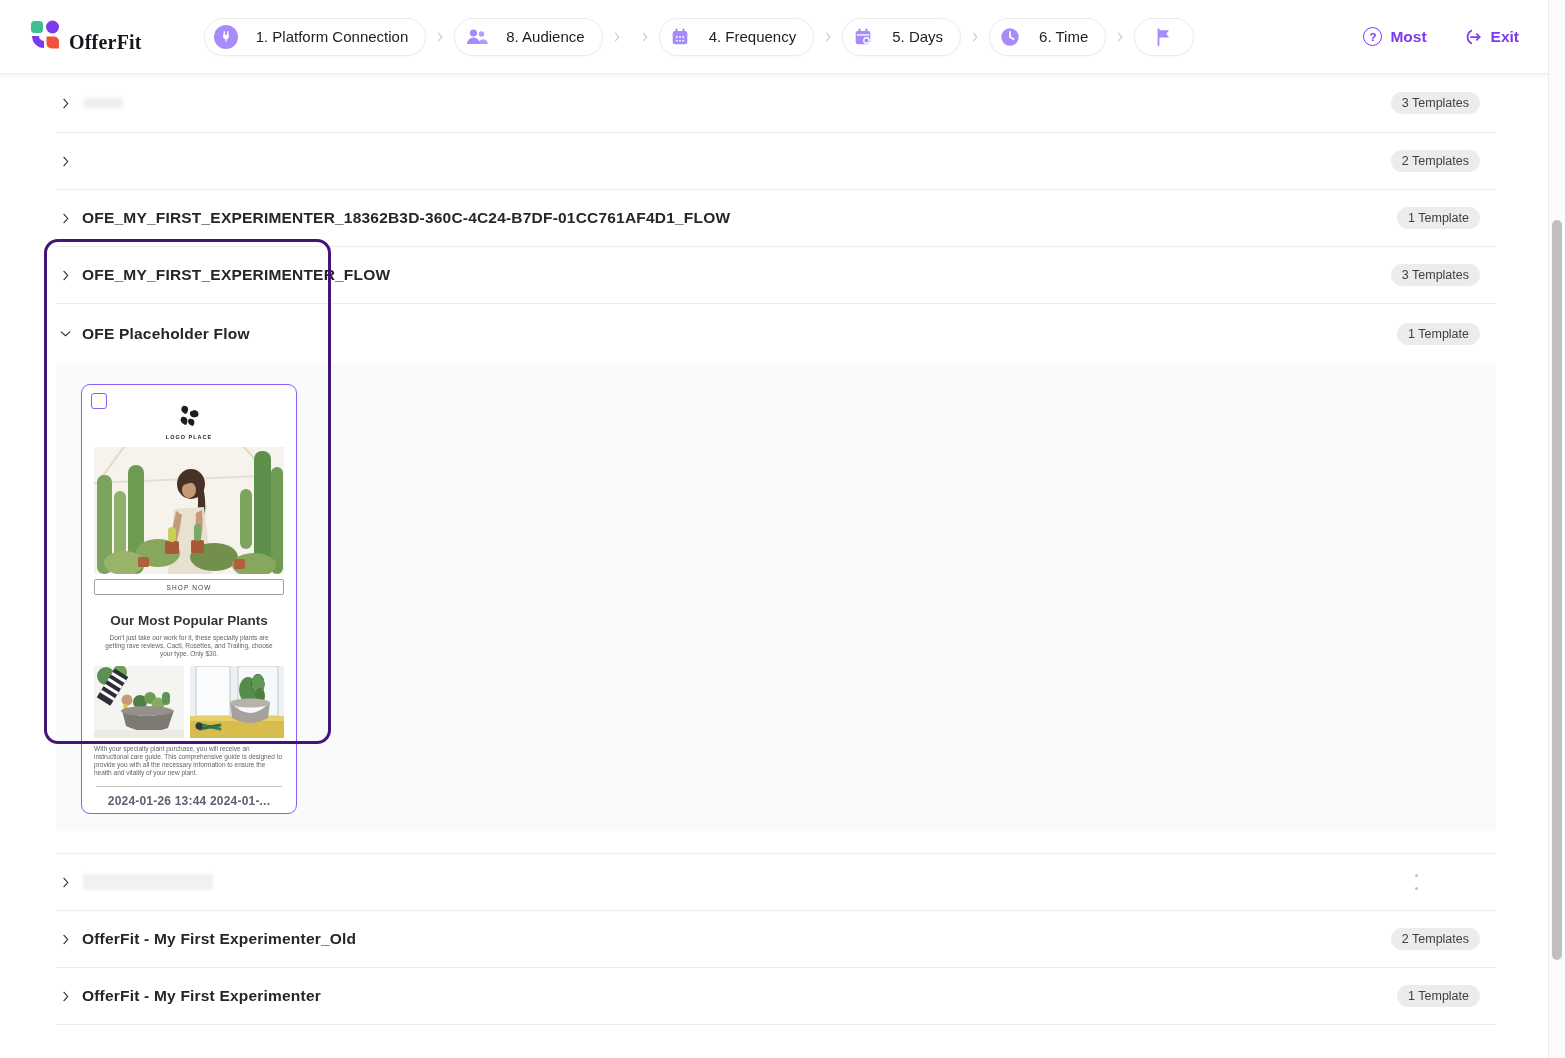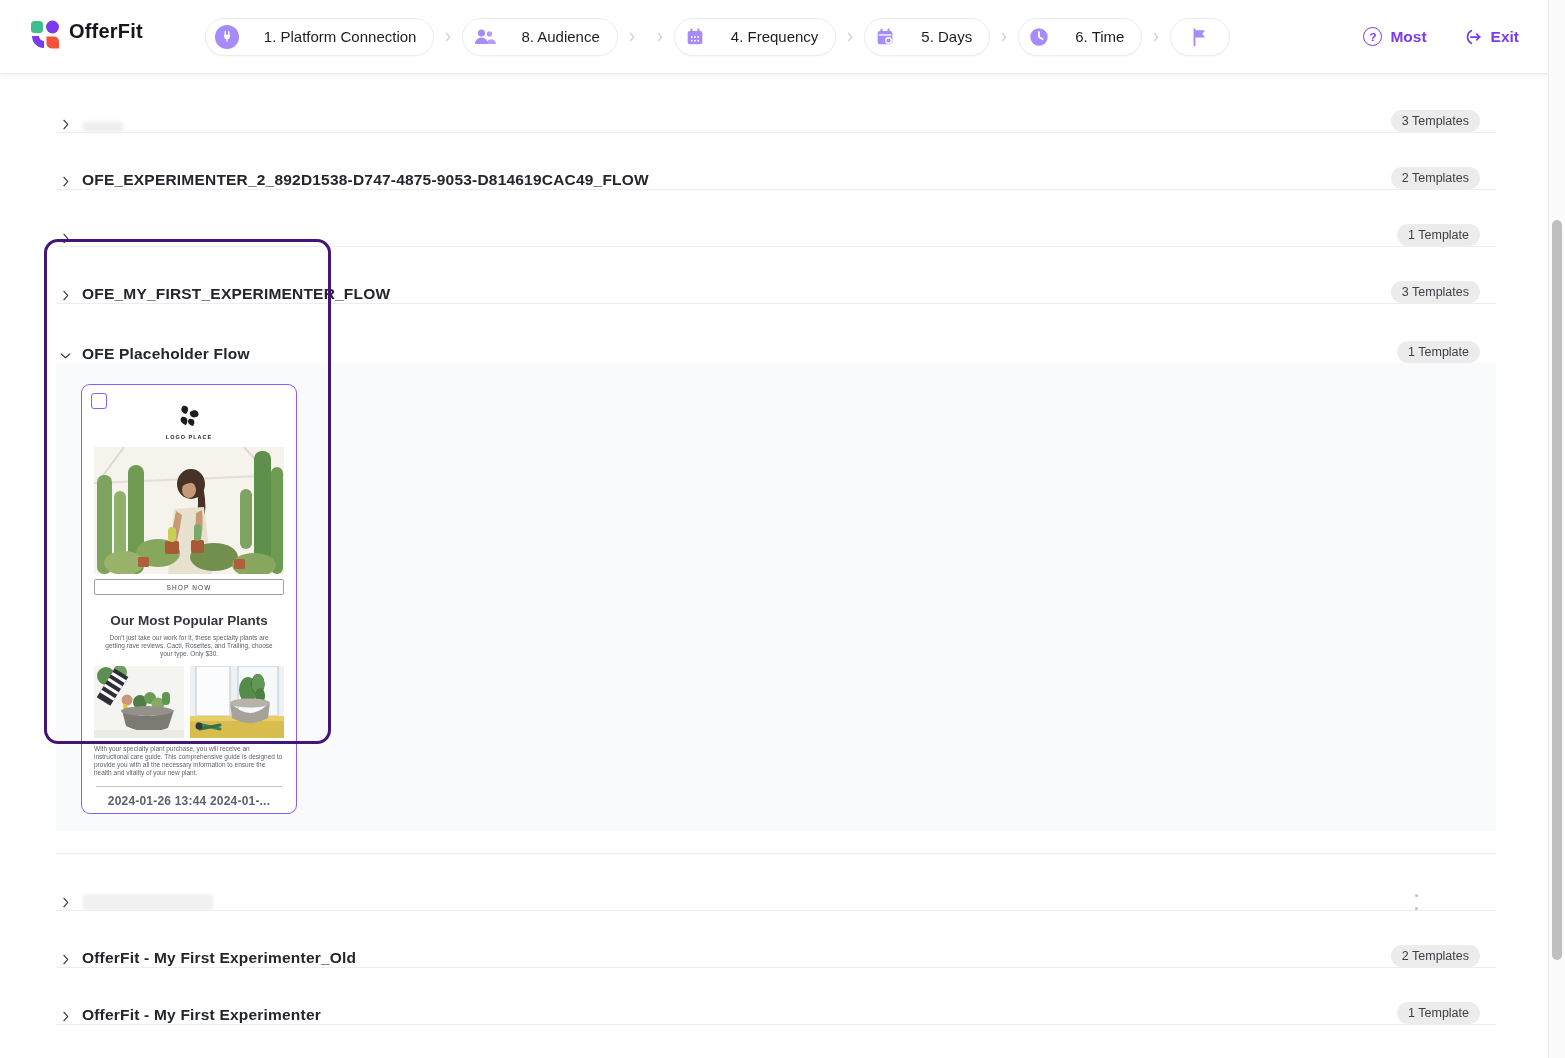--- a/index.html
+++ b/index.html
@@ -7,25 +7,25 @@
   .page {
     position:relative; width:1565px; height:1058px; overflow:hidden;
     background:#fff; font-family:"Liberation Sans", sans-serif; color:#23262b;
   }
   
   .header {
     position:absolute; top:0; left:0; width:1565px; height:74px; background:#fff;
     display:flex; align-items:center; padding:0 46px 0 30px; z-index:20;
     border-bottom:1px solid #ebebeb; box-shadow:0 2px 5px rgba(0,0,0,.05);
   }
-  .logo { display:flex; align-items:flex-start; gap:9px; }
+  .logo { display:flex; align-items:flex-end; gap:9px;font-family:Liberation Serif, serif; }
   .logo-text { font-size:20px; font-weight:700; color:#15171c; letter-spacing:.2px; }
   .stepper { display:flex; align-items:center; margin-left:62px; flex:0 0 auto; }
   .step-pill {
-    display:flex; align-items:center; gap:25px; height:38px; padding:0 17px 0 9px;
+    display:flex; align-items:center; gap:18px; height:38px; padding:0 17px 0 9px;
     border:1px solid #ececec; border-radius:20px; background:#fff; cursor:pointer;
     font-size:15px; font-weight:500; color:#1b1e24; box-shadow:0 1px 2px rgba(0,0,0,.03);
     white-space:nowrap;
   }
   .step-pill.active {
     background:#f6efff; border:1.6px solid #8637e9; color:#7c3aed; font-weight:700;
   }
   .step-sep { margin:0 7px; display:flex; align-items:center; }
   .icon-bubble {
     width:24px; height:24px; border-radius:50%; background:#a78bfa;
@@ -42,21 +42,21 @@
     font-weight:700; cursor:pointer;
   }
   .help-circle {
     width:19px; height:19px; border:1.8px solid #7c3aed; border-radius:50%;
     display:flex; align-items:center; justify-content:center;
     font-size:11.5px; font-weight:700; color:#7c3aed;
   }
   
   .main { position:absolute; top:74px; left:0; width:1548px; }
   .flow-row {
-    display:flex; align-items:flex-end; height:57px; margin:0 52px 0 56px;
+    display:flex; align-items:center; height:57px; margin:0 52px 0 56px;
     border-bottom:1px solid #ededed; padding:0 16px 0 2px; cursor:pointer; background:#fff;
   }
   .flow-row:first-child { height:59px; }
   .chev { display:flex; align-items:center; flex:0 0 auto; }
   .flow-name {
     margin-left:9px; font-size:15.5px; font-weight:700; color:#23262b; letter-spacing:.2px;
     white-space:nowrap; overflow:hidden; text-overflow:ellipsis;
   }
   .tpl-badge {
     margin-left:auto; background:#ececec; color:#3d4046; border-radius:13px;
@@ -269,30 +269,30 @@
       <span class="redacted-sm"></span>
       <span class="tpl-badge">3 Templates</span>
     </div>
 
     <div class="flow-row">
       <span class="chev">
         <svg width="15" height="15" viewBox="0 0 24 24" fill="none" stroke="#2c2c32" stroke-width="1.8">
             <polyline points="9,4.5 15.5,12 9,19.5"></polyline>
           </svg>
       </span>
-      <span class="flow-name">OFE_EXPERIMENTER_2_892D1538-D747-4875-9053-D814619CAC49_FLOW</span>
       <span class="tpl-badge">2 Templates</span>
     </div>
 
     <div class="flow-row">
       <span class="chev">
         <svg width="15" height="15" viewBox="0 0 24 24" fill="none" stroke="#2c2c32" stroke-width="1.8">
             <polyline points="9,4.5 15.5,12 9,19.5"></polyline>
           </svg>
       </span>
+      <span class="flow-name">OFE_MY_FIRST_EXPERIMENTER_18362B3D-360C-4C24-B7DF-01CC761AF4D1_FLOW</span>
       <span class="tpl-badge">1 Template</span>
     </div>
 
     <div class="flow-row">
       <span class="chev">
         <svg width="15" height="15" viewBox="0 0 24 24" fill="none" stroke="#2c2c32" stroke-width="1.8">
             <polyline points="9,4.5 15.5,12 9,19.5"></polyline>
           </svg>
       </span>
       <span class="flow-name">OFE_MY_FIRST_EXPERIMENTER_FLOW</span>

